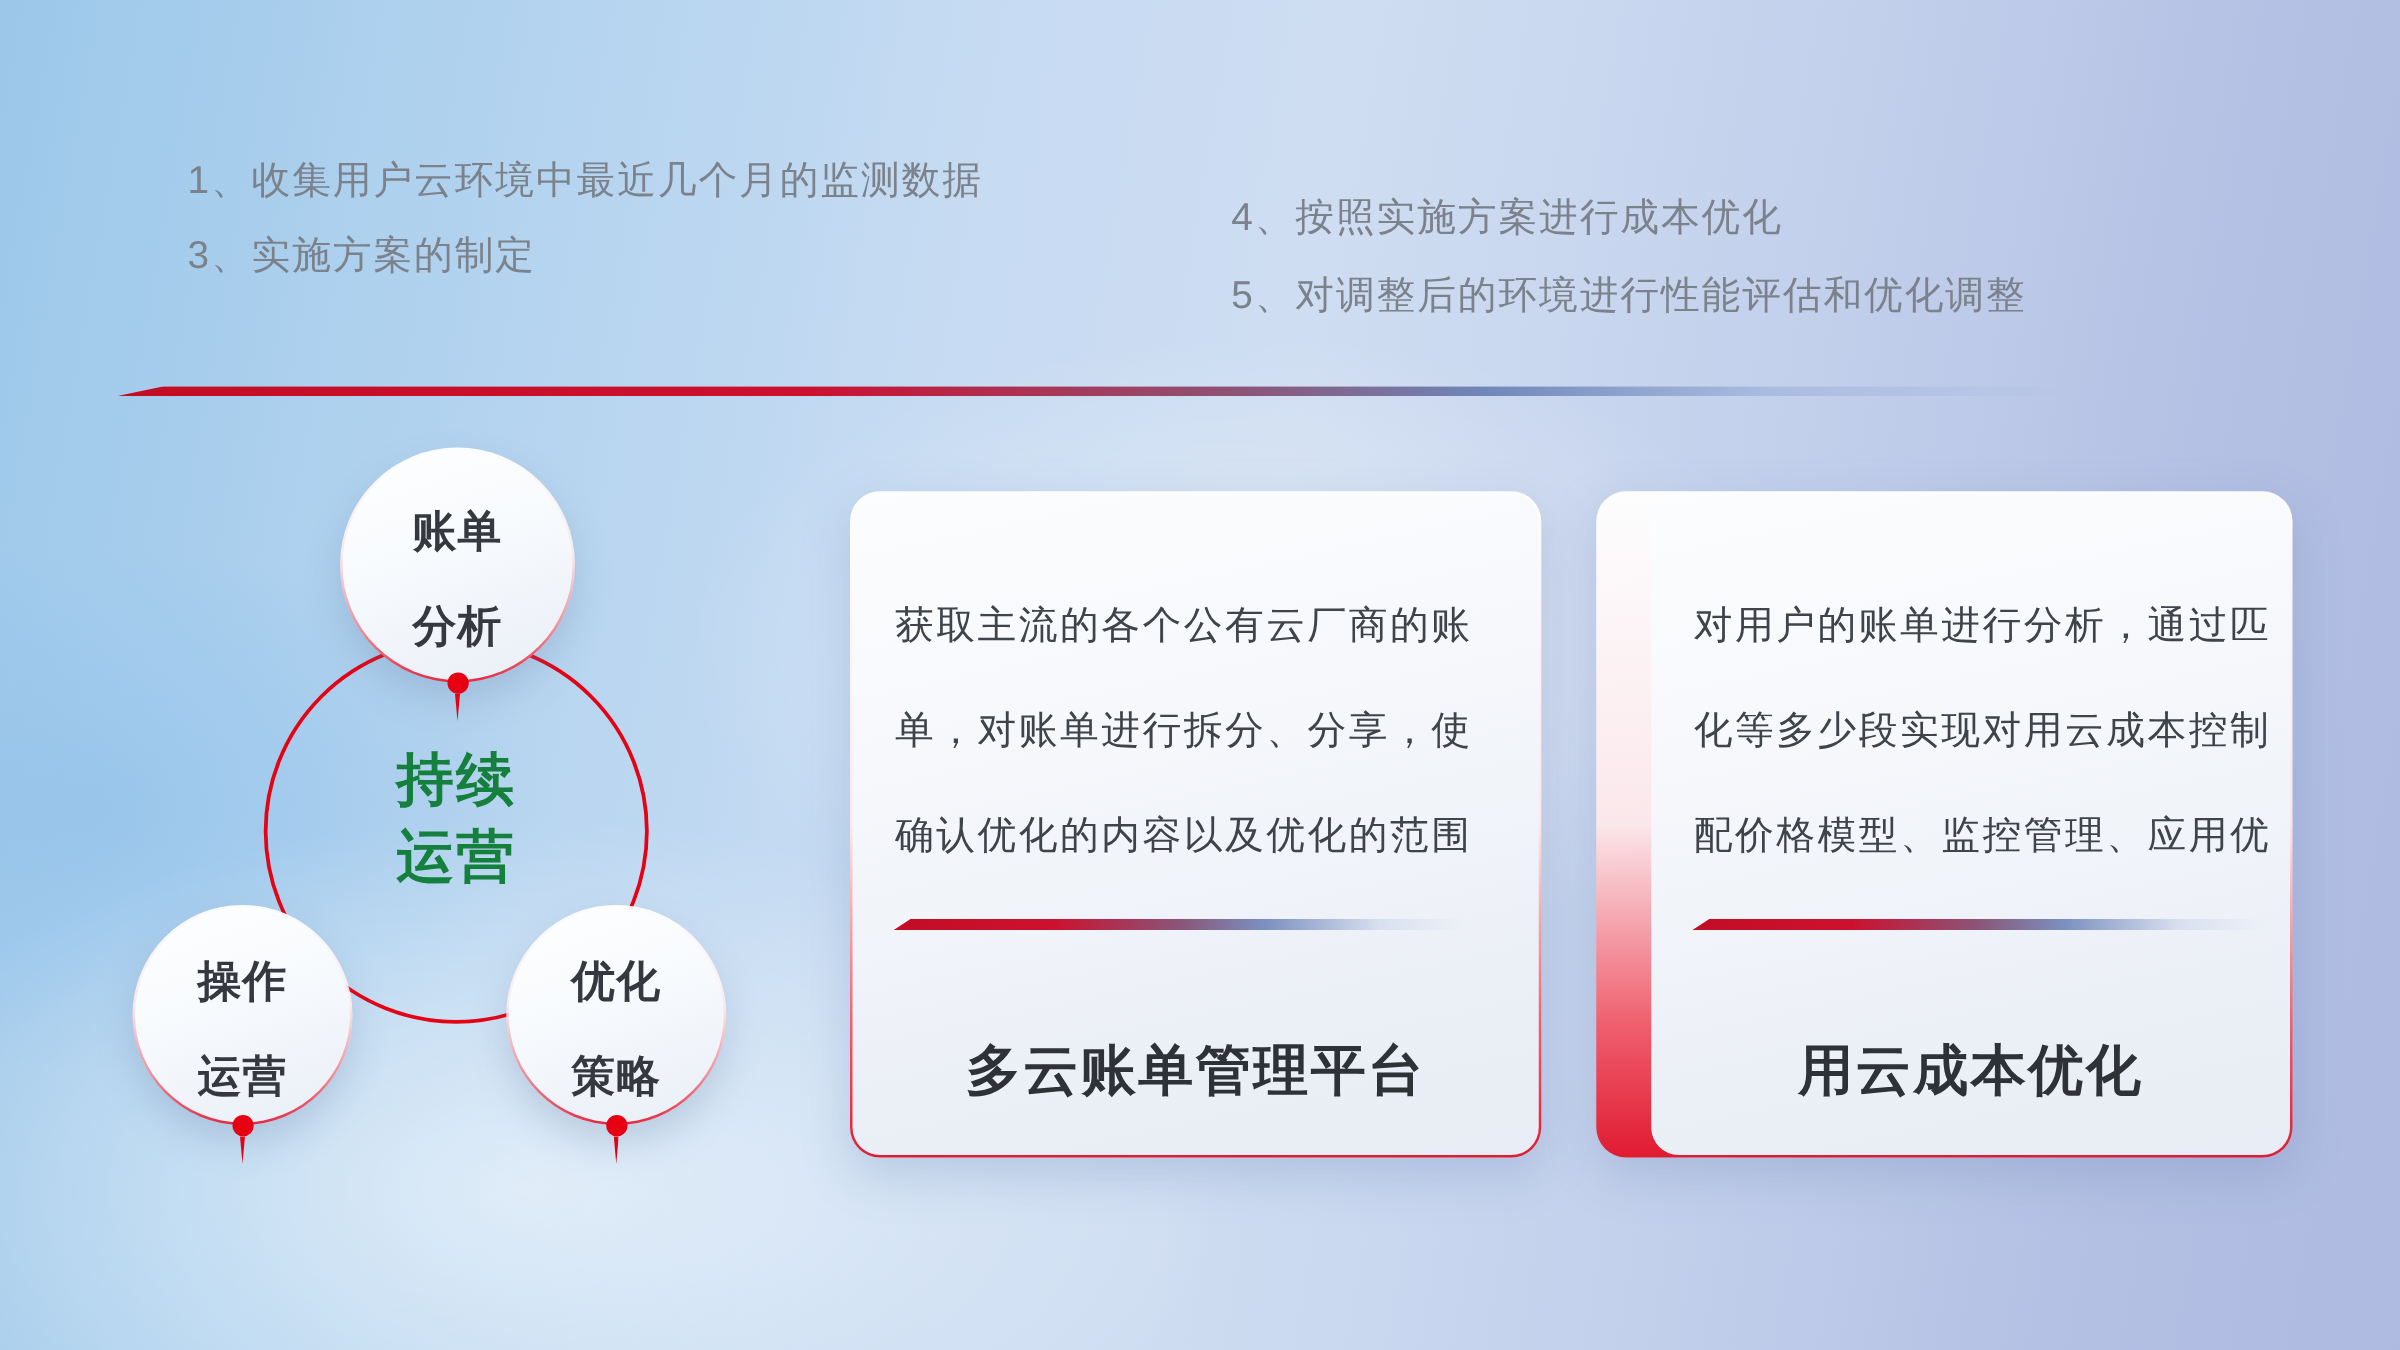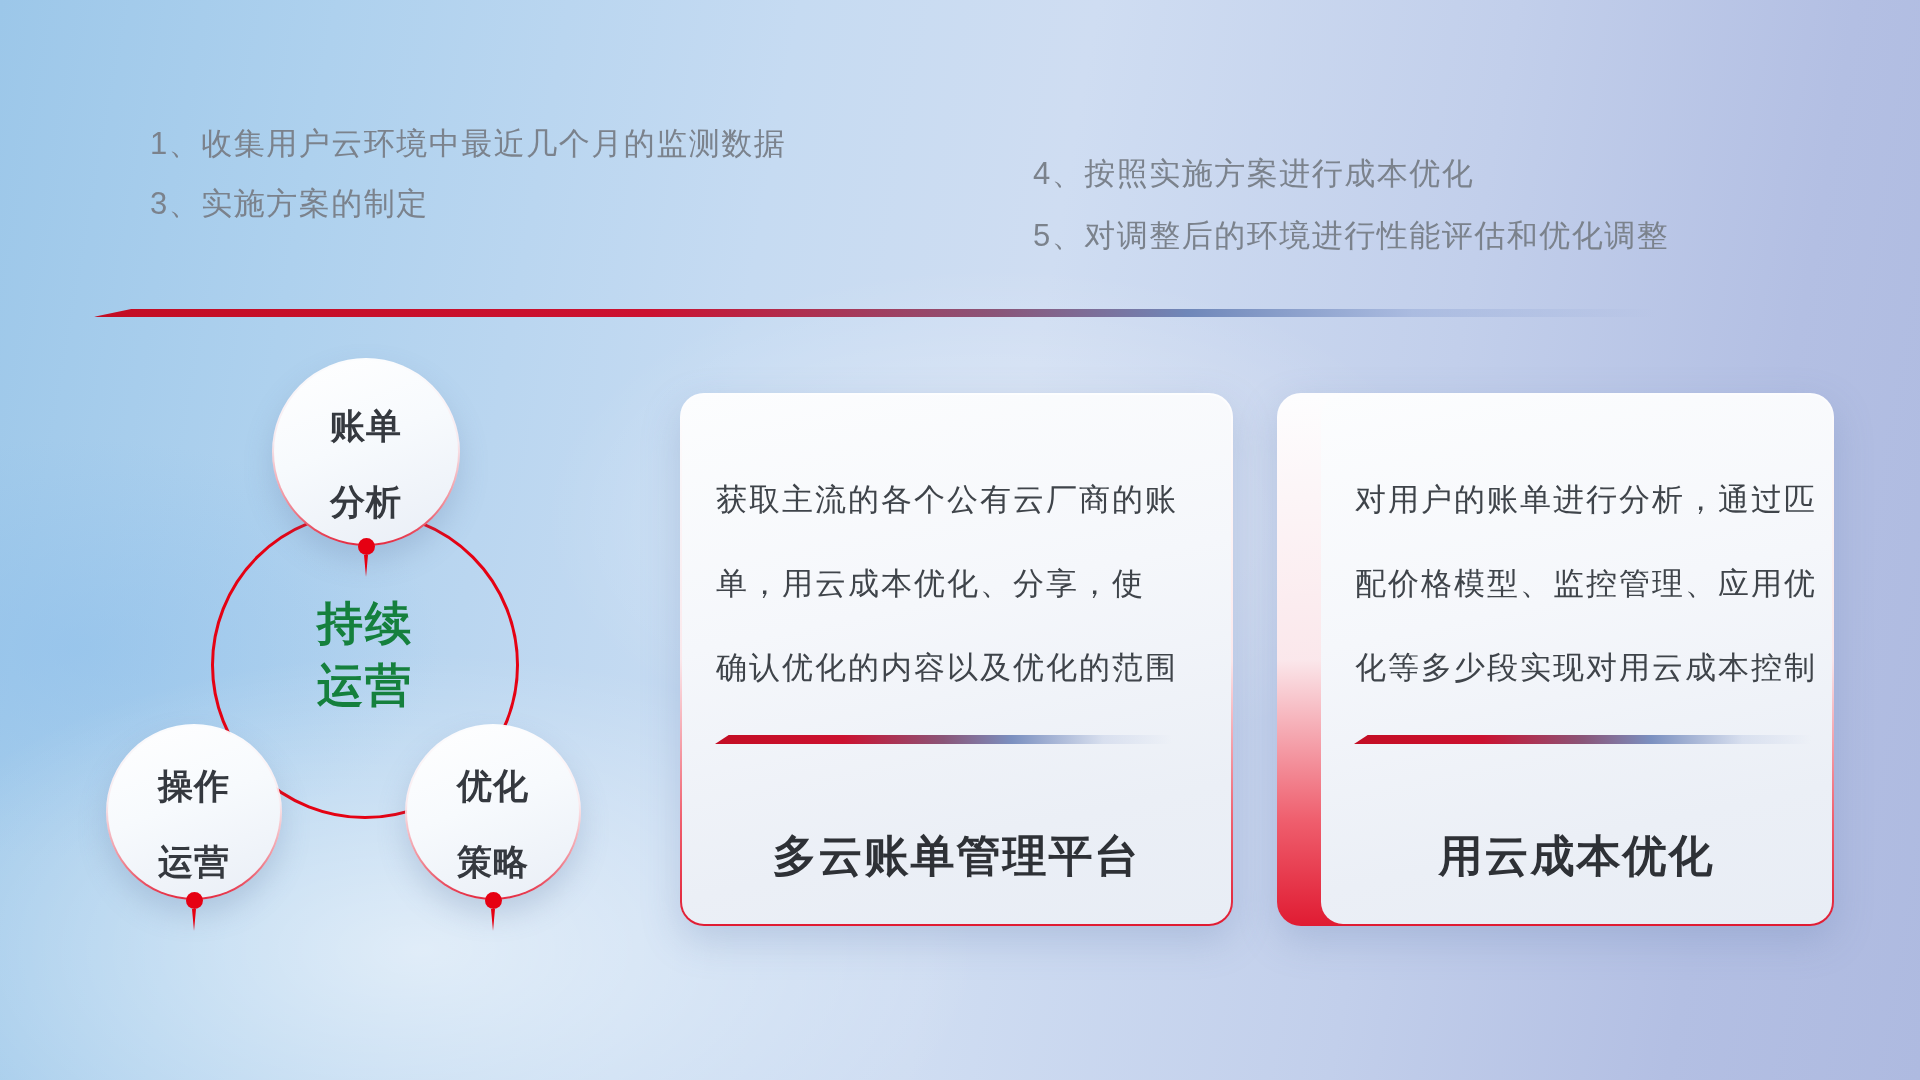--- a/index.html
+++ b/index.html
@@ -17,21 +17,21 @@
 
   
   .step-list{ list-style:none; }
   .step-list li{
     font-size:31px; letter-spacing:1.5px; color:#7b828c;
     white-space:nowrap;
   }
   #steps-left{ left:150px; top:114px; }
   #steps-left li{ line-height:60px; }
   #steps-right{ left:985px; top:143px; }
-  #steps-right li{ line-height:62px;margin-left:48px; }
+  #steps-right li{ line-height:62px; }
 
   
   #main-divider{
     left:93px; top:309px; width:1737px; height:8px;
     background:linear-gradient(to right,
       #c30d24 0%, #cc1130 32%, #8a5578 52%, #6f87b9 63%,
       rgba(150,170,215,.55) 76%, rgba(150,170,215,0) 90%);
     clip-path:polygon(0% 100%, 2.2% 0%, 100% 0%, 100% 100%);
     border-radius:4px;
   }
@@ -156,31 +156,31 @@
 <div id="ptr-top" class="abs node-pointer"></div>
 <div id="dot-bl" class="abs node-dot"></div>
 <div id="ptr-bl" class="abs node-pointer"></div>
 <div id="dot-br" class="abs node-dot"></div>
 <div id="ptr-br" class="abs node-pointer"></div>
 
 <div id="card-1" class="abs card">
   <div class="card-inner">
     <div class="card-body">
       <div>获取主流的各个公有云厂商的账</div>
-      <div>单，用云成本优化、分享，使</div>
+      <div>单，对账单进行拆分、分享，使</div>
       <div>确认优化的内容以及优化的范围</div>
     </div>
     <div class="card-divider"></div>
     <div class="card-title">多云账单管理平台</div>
   </div>
 </div>
 
 <div id="card-2" class="abs card">
   <div class="card-inner">
     <div class="card-body">
       <div>对用户的账单进行分析，通过匹</div>
+      <div>化等多少段实现对用云成本控制</div>
       <div>配价格模型、监控管理、应用优</div>
-      <div>化等多少段实现对用云成本控制</div>
     </div>
     <div class="card-divider"></div>
     <div class="card-title">用云成本优化</div>
   </div>
 </div>
 
 </body></html>

